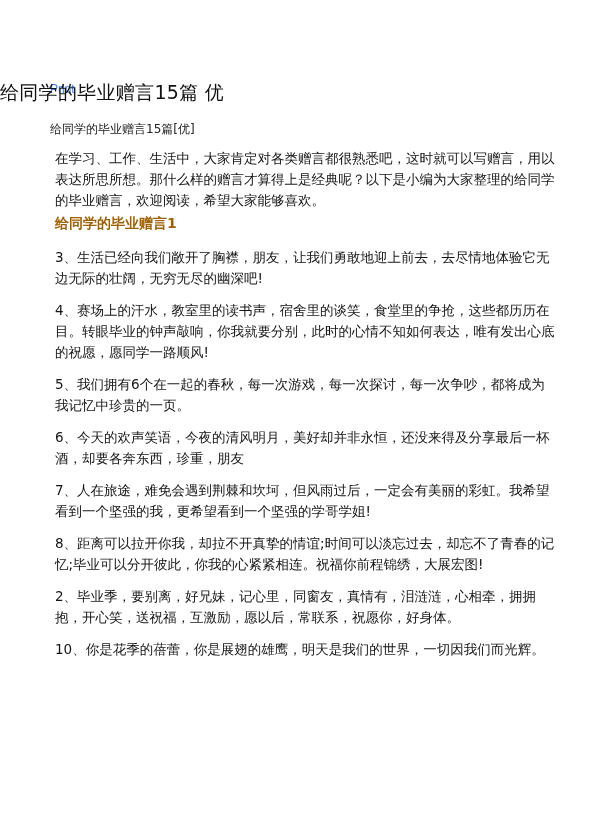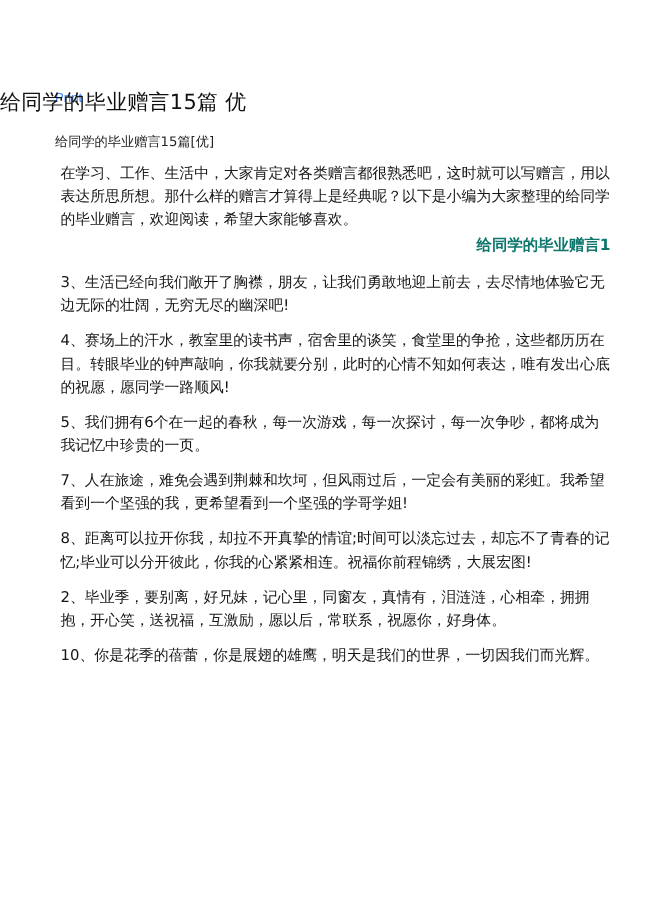--- a/index.html
+++ b/index.html
@@ -60,22 +60,21 @@
       font-size: 13.5px;
       line-height: 21px;
       margin: 0 0 2px 0;
       color: #151515;
     }
     .section-heading {
       font-size: 14px;
       font-weight: bold;
       margin: 0 0 14px 0;
       line-height: 20px;
-      color: #0f766e;
-      text-align: right;
+      color: #a16207;
     }
     .item {
       font-size: 13.5px;
       line-height: 21px;
       margin: 0 0 11px 0;
       color: #151515;
     }
   </style>
 </head>
 <body>
@@ -88,18 +87,19 @@
   <div class="subtitle">给同学的毕业赠言15篇[优]</div>
 
   <div class="content">
     <p class="intro">在学习、工作、生活中，大家肯定对各类赠言都很熟悉吧，这时就可以写赠言，用以表达所思所想。那什么样的赠言才算得上是经典呢？以下是小编为大家整理的给同学的毕业赠言，欢迎阅读，希望大家能够喜欢。</p>
 
     <h2 class="section-heading">给同学的毕业赠言1</h2>
 
     <p class="item">3、生活已经向我们敞开了胸襟，朋友，让我们勇敢地迎上前去，去尽情地体验它无边无际的壮阔，无穷无尽的幽深吧!</p>
     <p class="item">4、赛场上的汗水，教室里的读书声，宿舍里的谈笑，食堂里的争抢，这些都历历在目。转眼毕业的钟声敲响，你我就要分别，此时的心情不知如何表达，唯有发出心底的祝愿，愿同学一路顺风!</p>
     <p class="item">5、我们拥有6个在一起的春秋，每一次游戏，每一次探讨，每一次争吵，都将成为我记忆中珍贵的一页。</p>
+    <p class="item">6、今天的欢声笑语，今夜的清风明月，美好却并非永恒，还没来得及分享最后一杯酒，却要各奔东西，珍重，朋友</p>
     <p class="item">7、人在旅途，难免会遇到荆棘和坎坷，但风雨过后，一定会有美丽的彩虹。我希望看到一个坚强的我，更希望看到一个坚强的学哥学姐!</p>
     <p class="item">8、距离可以拉开你我，却拉不开真挚的情谊;时间可以淡忘过去，却忘不了青春的记忆;毕业可以分开彼此，你我的心紧紧相连。祝福你前程锦绣，大展宏图!</p>
     <p class="item">2、毕业季，要别离，好兄妹，记心里，同窗友，真情有，泪涟涟，心相牵，拥拥抱，开心笑，送祝福，互激励，愿以后，常联系，祝愿你，好身体。</p>
     <p class="item">10、你是花季的蓓蕾，你是展翅的雄鹰，明天是我们的世界，一切因我们而光辉。</p>
   </div>
 </div>
 
 </body></html>

